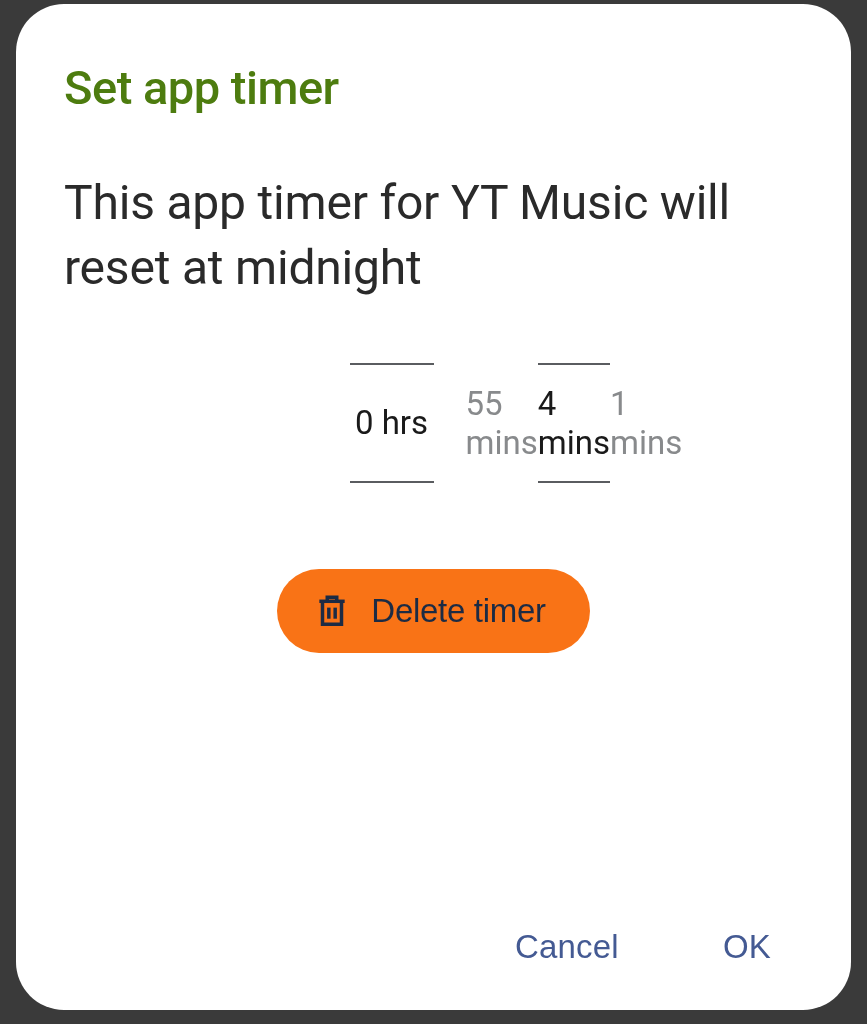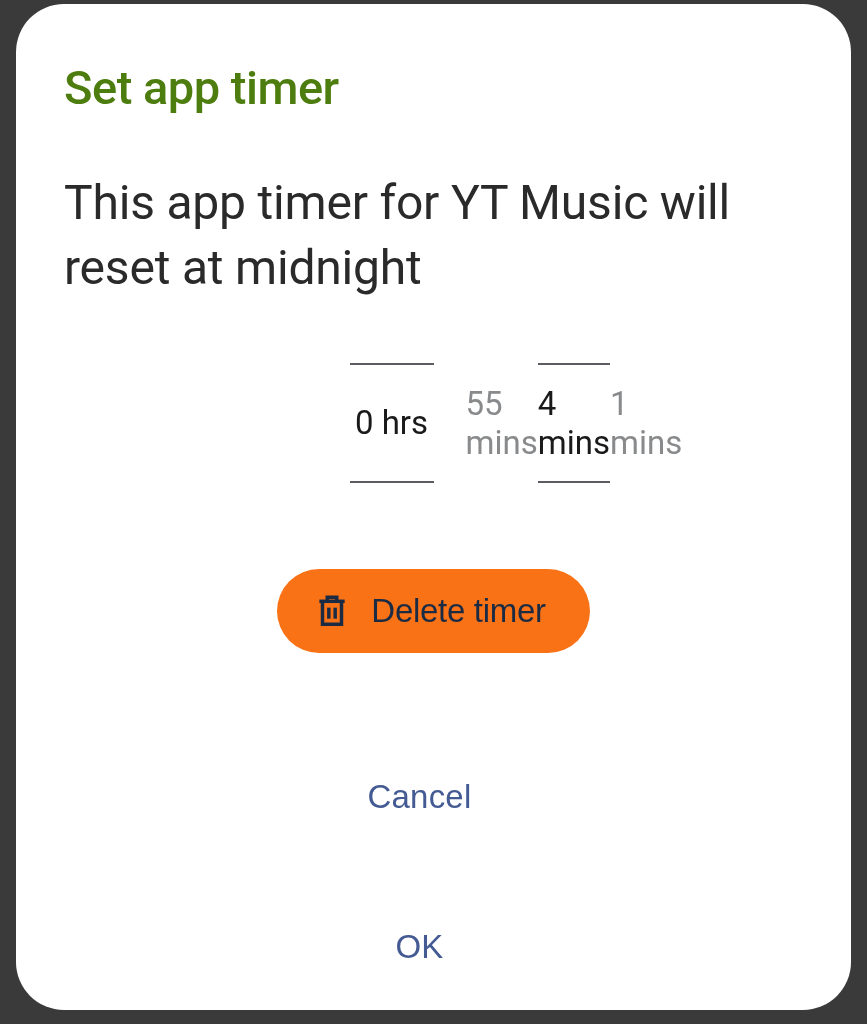--- a/index.html
+++ b/index.html
@@ -100,21 +100,20 @@
       font-weight: 500;
       color: #1c2b44;
       letter-spacing: -0.3px;
     }
     .actions {
       display: flex;
       justify-content: flex-end;
       gap: 96px;
       padding-right: 28px;
       margin-top: auto;
-      flex-direction: column;
     }
     .action-btn {
       background: none;
       border: none;
       font-size: 33px;
       font-weight: 500;
       color: #445a93;
       cursor: pointer;
       padding: 8px 4px;
       letter-spacing: 0.2px;

